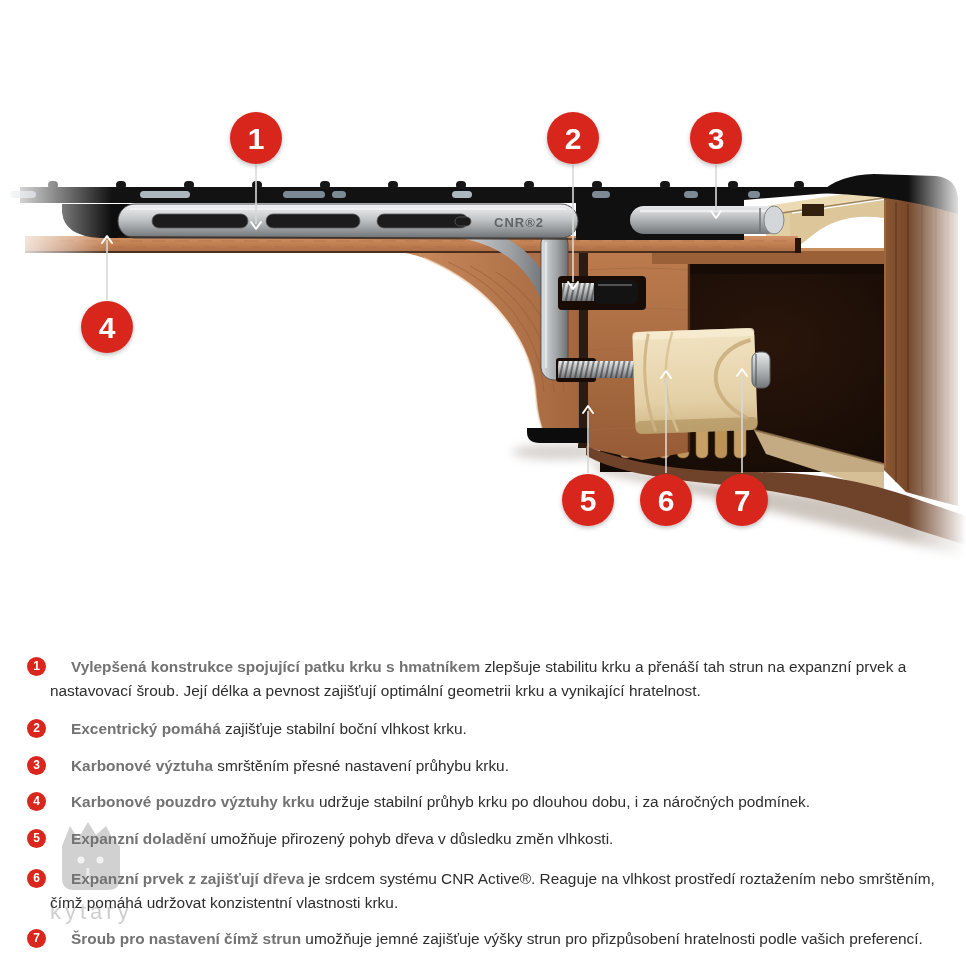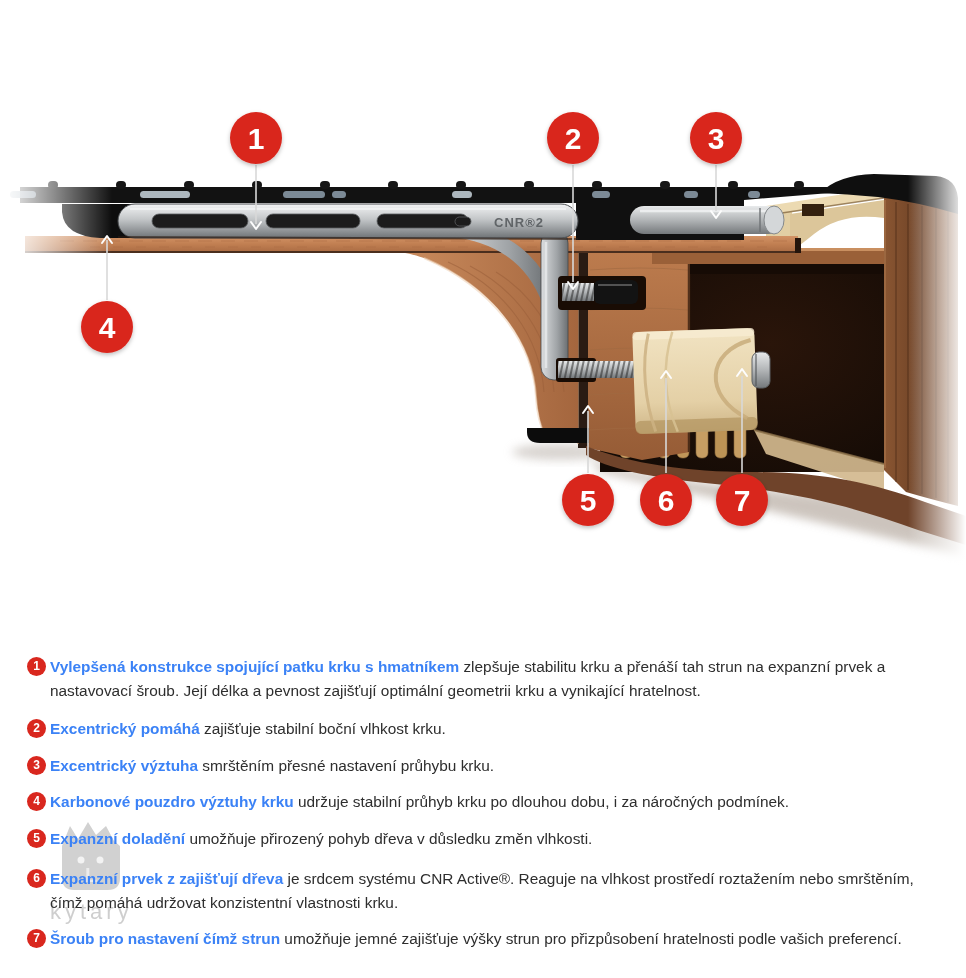--- a/index.html
+++ b/index.html
@@ -6,21 +6,21 @@
   .page{position:relative;width:966px;height:978px;background:#fff;overflow:hidden;
         font-family:"Liberation Sans",sans-serif;}
   .diagram-svg{position:absolute;left:0;top:0;}
   
   .watermark{position:absolute;left:54px;top:818px;z-index:1;opacity:.85;}
   .watermark-text{position:absolute;left:50px;top:899px;z-index:1;color:#c6c6c6;
         font-size:22px;letter-spacing:4px;opacity:.85;}
   
   .legend-item{position:absolute;left:27px;width:912px;padding-left:23px;box-sizing:border-box;
         z-index:2;font-size:15.4px;line-height:23.5px;color:#2e2e2e;}
-  .legend-item b{color:#3b82f6;font-weight:700;}
+  .legend-item b{color:#737373;font-weight:700;margin-left:21px;}
   .badge{position:absolute;left:0;top:2px;width:19px;height:19px;border-radius:50%;
         background:#d9271e;color:#fff;display:flex;align-items:center;justify-content:center;
         font-size:12px;font-weight:700;}
   .i1{top:655px}.i2{top:717px}.i3{top:754px}.i4{top:790px}.i5{top:827px}.i6{top:867px}.i7{top:927px}
 </style>
 </head>
 <body>
 
 <div class="page">
 
@@ -329,21 +329,21 @@
 <div class="legend-item i1">
   <span class="badge">1</span>
   <b>Vylepšená konstrukce spojující patku krku s hmatníkem</b><span> zlepšuje stabilitu krku a přenáší tah strun na expanzní prvek a nastavovací šroub. Její délka a pevnost zajišťují optimální geometrii krku a vynikající hratelnost.</span>
 </div>
 <div class="legend-item i2">
   <span class="badge">2</span>
   <b>Excentrický pomáhá</b><span> zajišťuje stabilní boční vlhkost krku.</span>
 </div>
 <div class="legend-item i3">
   <span class="badge">3</span>
-  <b>Excentrický výztuha</b><span> smrštěním přesné nastavení průhybu krku.</span>
+  <b>Karbonové výztuha</b><span> smrštěním přesné nastavení průhybu krku.</span>
 </div>
 <div class="legend-item i4">
   <span class="badge">4</span>
   <b>Karbonové pouzdro výztuhy krku</b><span> udržuje stabilní průhyb krku po dlouhou dobu, i za náročných podmínek.</span>
 </div>
 <div class="legend-item i5">
   <span class="badge">5</span>
   <b>Expanzní doladění</b><span> umožňuje přirozený pohyb dřeva v důsledku změn vlhkosti.</span>
 </div>
 <div class="legend-item i6">

